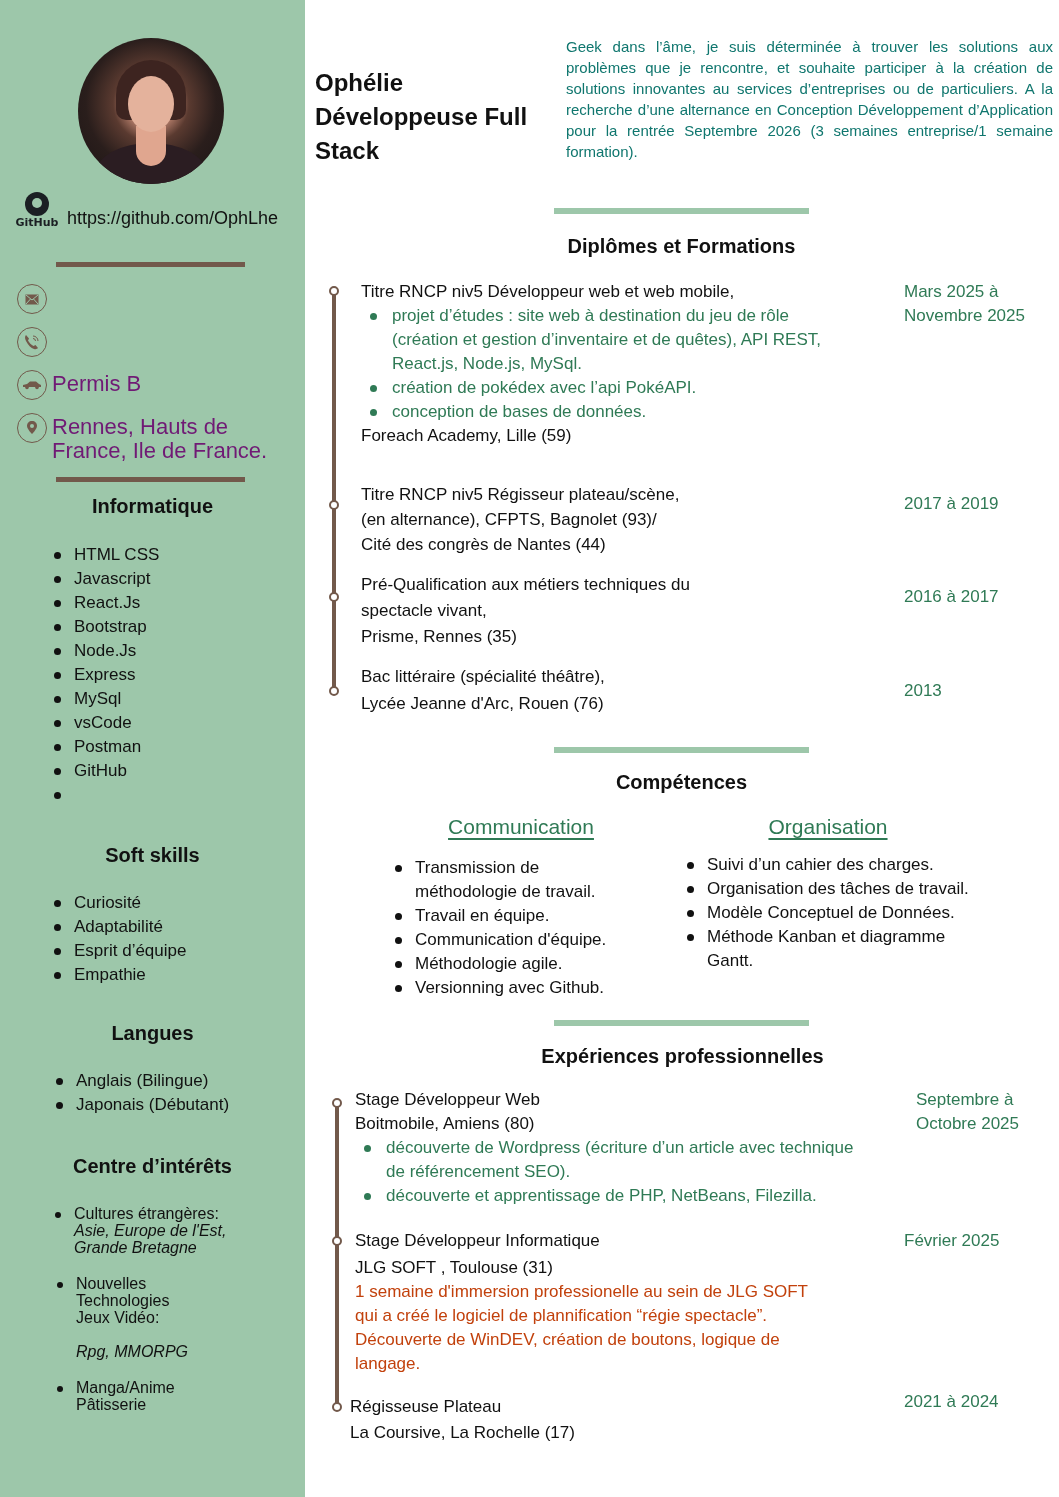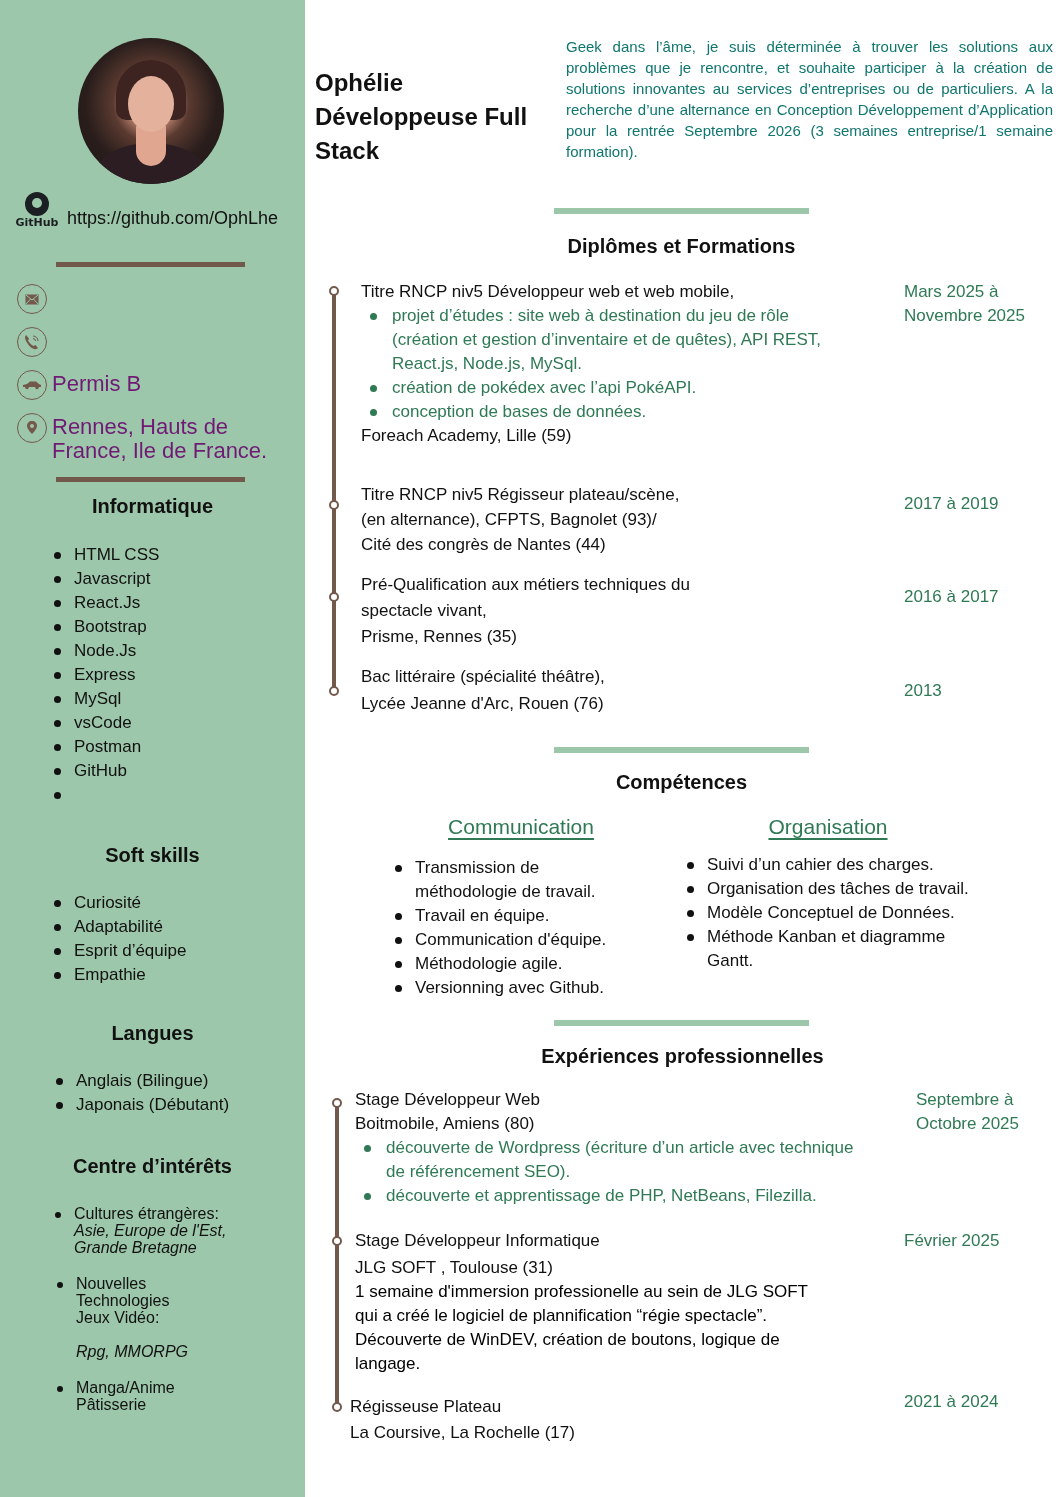--- a/index.html
+++ b/index.html
@@ -31,21 +31,21 @@
   .intro { left:566px; top:36px; width:487px; font-size:15px; line-height:21px; text-align:justify; color:#0f766e; }
   .green-bar { height:6px; background:#9dc7aa; left:554px; width:255px; }
   .main-h { font-size:20px; font-weight:bold; text-align:center; left:554px; width:255px; }
   .timeline { width:4px; background:#72594b; }
   .dot { width:10px; height:10px; border:2px solid #72594b; border-radius:50%; background:#fff; box-sizing:border-box; }
   .entry { font-size:17px; line-height:24px; color:#111; }
   .date { font-size:17px; line-height:24px; color:#2f7a55; left:904px; width:150px; }
   .green-list { list-style:none; margin:0; padding:0; color:#2f7a55; }
   .green-list li { position:relative; padding-left:31px; }
   .green-list li::before { content:""; position:absolute; left:9px; top:9px; width:7px; height:7px; border-radius:50%; background:#2f7a55; }
-  .green-text { color:#000000; }
+  .green-text { color:#c2410c; }
   .skill-h { font-size:21px; color:#2f7a55; text-decoration:underline; text-decoration-thickness:1.5px; text-underline-offset:4px; text-align:center; }
   .skill-list { list-style:none; margin:0; padding:0; font-size:17px; line-height:24px; }
   .skill-list li { position:relative; padding-left:20px; }
   .skill-list li::before { content:""; position:absolute; left:0; top:9px; width:7px; height:7px; border-radius:50%; background:#111; }
 </style>
 </head>
 <body>
 
 <div class="sidebar">
   <div class="abs photo">

